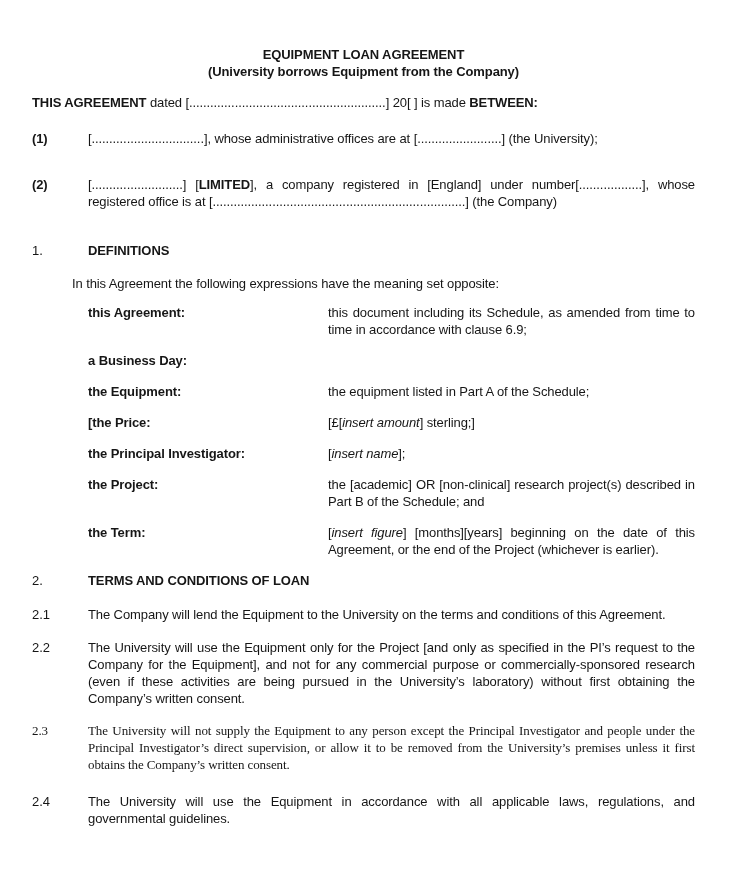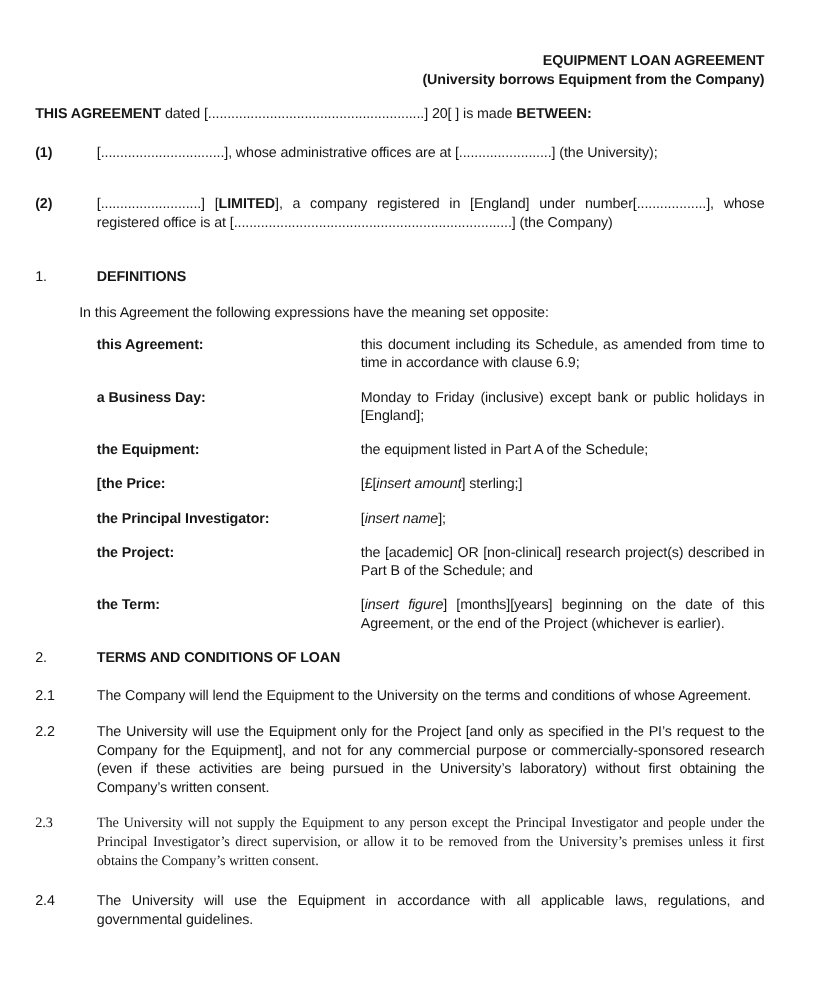--- a/index.html
+++ b/index.html
@@ -11,21 +11,21 @@
     padding:46px 55px 0 32px;
     font-family:"Liberation Sans","DejaVu Sans",sans-serif;
     font-size:13px;line-height:17px;
     letter-spacing:-0.1px;
     color:#161616;
     overflow:hidden;
   }
   .b{font-weight:bold;}
   .i{font-style:italic;}
   .just{text-align:justify;}
-  .center{text-align:right;}
+  .center{text-align:center;}
   .title-block{margin-bottom:14px;}
   .intro{margin:0 0 19px 0;}
   .row{display:flex;}
   .num{width:56px;flex:none;}
   .content{flex:1;min-width:0;}
   .mb29{margin-bottom:29px;}
   .mb32{margin-bottom:32px;}
   .mb16{margin-bottom:16px;}
   .mb12{margin-bottom:12px;}
   .mb17{margin-bottom:17px;}
@@ -68,21 +68,20 @@
 
   <p class="indent mb12">In this Agreement the following expressions have the meaning set opposite:</p>
 
   <div class="defs">
     <div class="def-row">
       <div class="def-label">this Agreement:</div>
       <div class="def-value just"><span>this document including its Schedule, as amended from time to time in accordance with clause 6.9;</span></div>
     </div>
     <div class="def-row">
       <div class="def-label">a Business Day:</div>
-      <div class="def-value just"><span>Monday to Friday (inclusive) except bank or public holidays in [England];</span></div>
     </div>
     <div class="def-row">
       <div class="def-label">the Equipment:</div>
       <div class="def-value"><span>the equipment listed in Part A of the Schedule;</span></div>
     </div>
     <div class="def-row">
       <div class="def-label">[the Price:</div>
       <div class="def-value"><span>[£[</span><span class="i">insert amount</span><span>] sterling;]</span></div>
     </div>
     <div class="def-row">
@@ -99,21 +98,21 @@
     </div>
   </div>
 
   <div class="row mb17">
     <div class="num">2.</div>
     <div class="content b">TERMS AND CONDITIONS OF LOAN</div>
   </div>
 
   <div class="row mb16">
     <div class="num">2.1</div>
-    <div class="content">The Company will lend the Equipment to the University on the terms and conditions of whose Agreement.</div>
+    <div class="content">The Company will lend the Equipment to the University on the terms and conditions of this Agreement.</div>
   </div>
 
   <div class="row mb15">
     <div class="num">2.2</div>
     <div class="content just">The University will use the Equipment only for the Project [and only as specified in the PI’s request to the Company for the Equipment], and not for any commercial purpose or commercially-sponsored research (even if these activities are being pursued in the University’s laboratory) without first obtaining the Company’s written consent.</div>
   </div>
 
   <div class="row mb20">
     <div class="num">2.3</div>
     <div class="content just">The University will not supply the Equipment to any person except the Principal Investigator and people under the Principal Investigator’s direct supervision, or allow it to be removed from the University’s premises unless it first obtains the Company’s written consent.</div>

